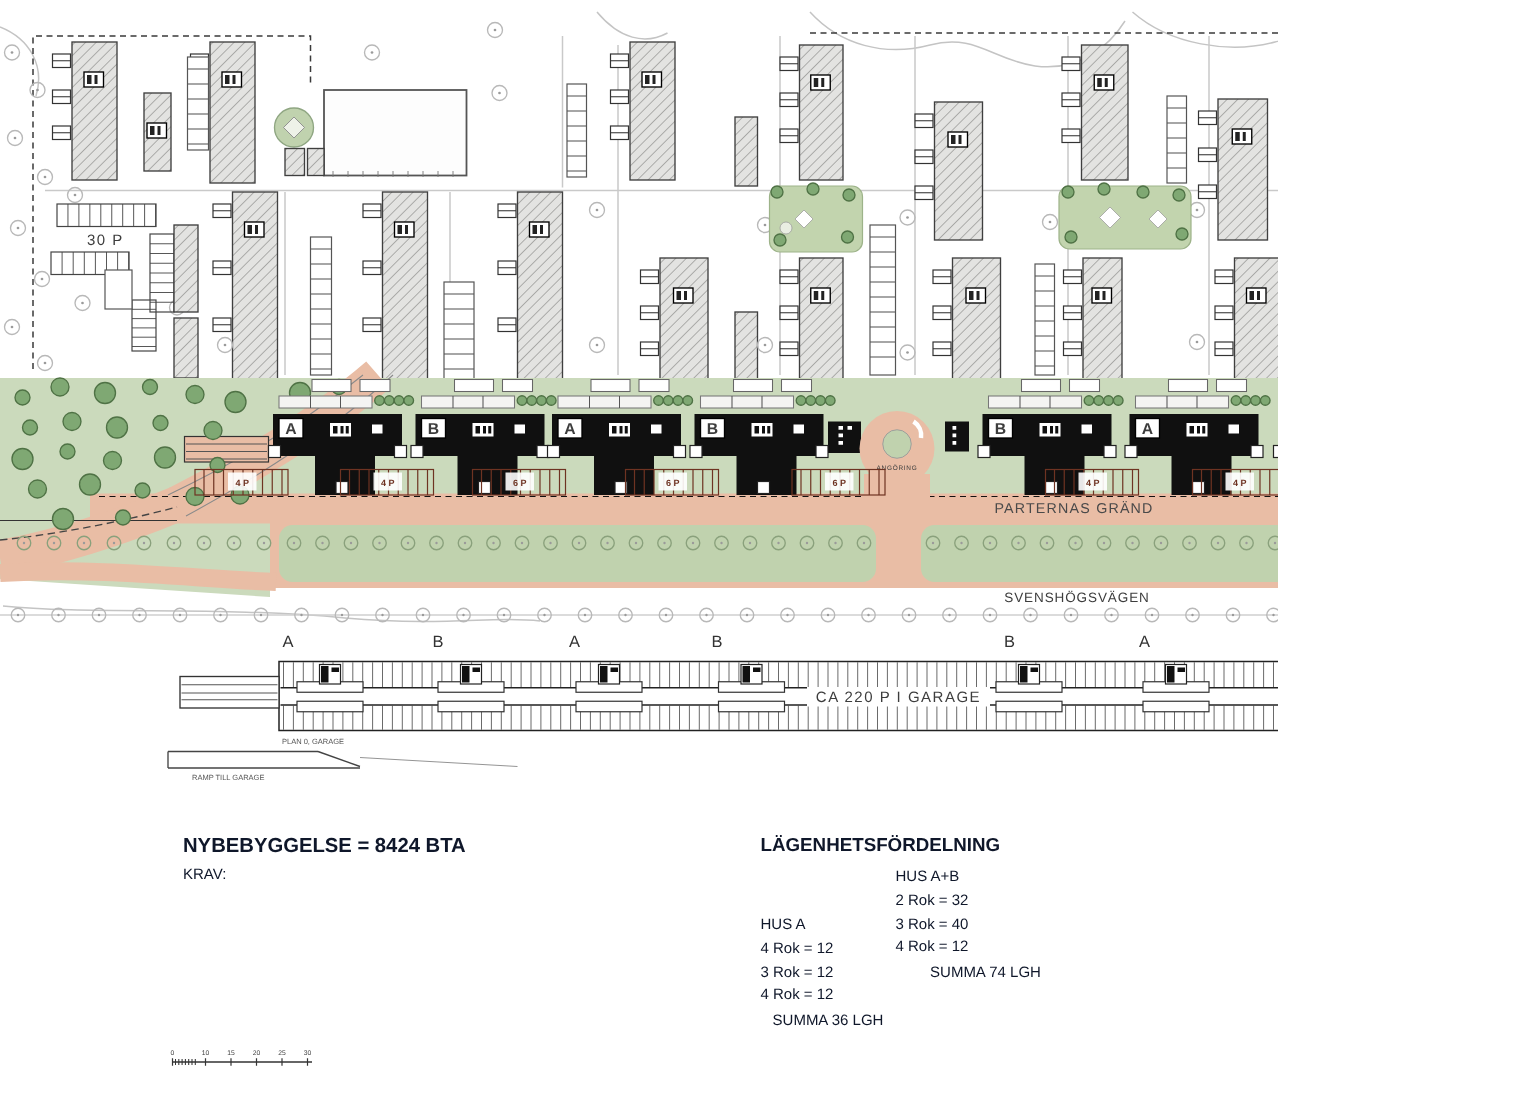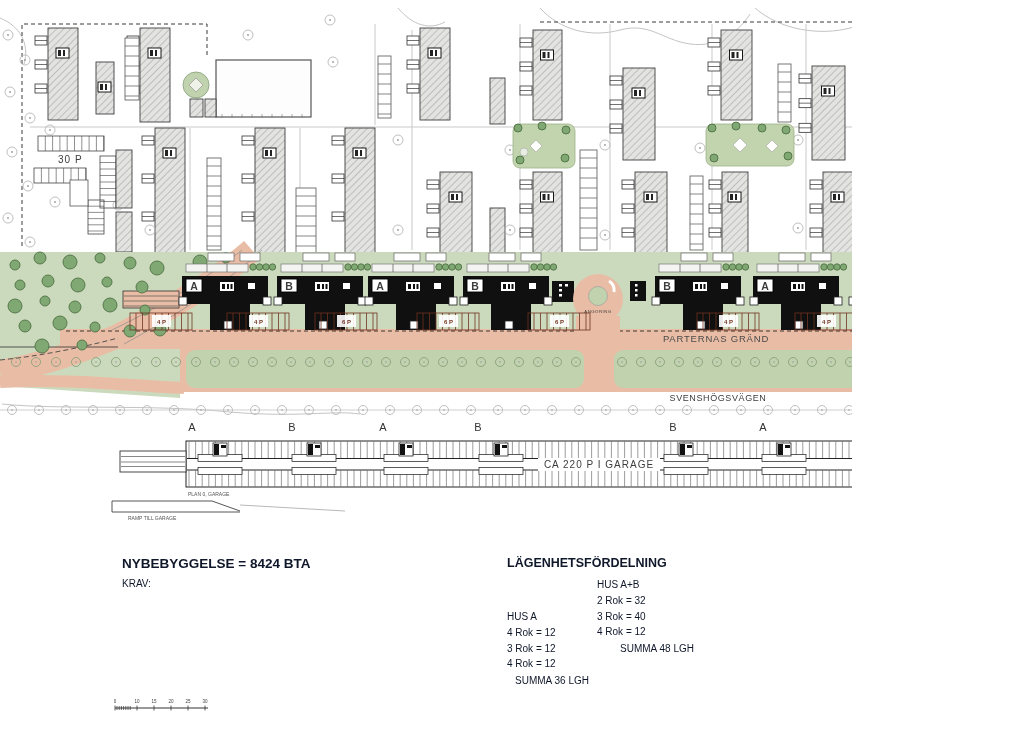--- a/index.html
+++ b/index.html
@@ -1430,19 +1430,19 @@
       <div class="ln">4 Rok = 12</div>
       <div class="ln">3 Rok = 12</div>
       <div class="ln">4 Rok = 12</div>
       <div class="summa">SUMMA 36 LGH</div>
     </div>
     <div class="col2">
       <div class="hdr">HUS A+B</div>
       <div class="ln">2 Rok = 32</div>
       <div class="ln">3 Rok = 40</div>
       <div class="ln">4 Rok = 12</div>
-      <div class="summa">SUMMA 48 LGH</div>
+      <div class="summa">SUMMA 74 LGH</div>
     </div>
   </div>
 </div>
 
 
 </div>
 
 </body></html>

